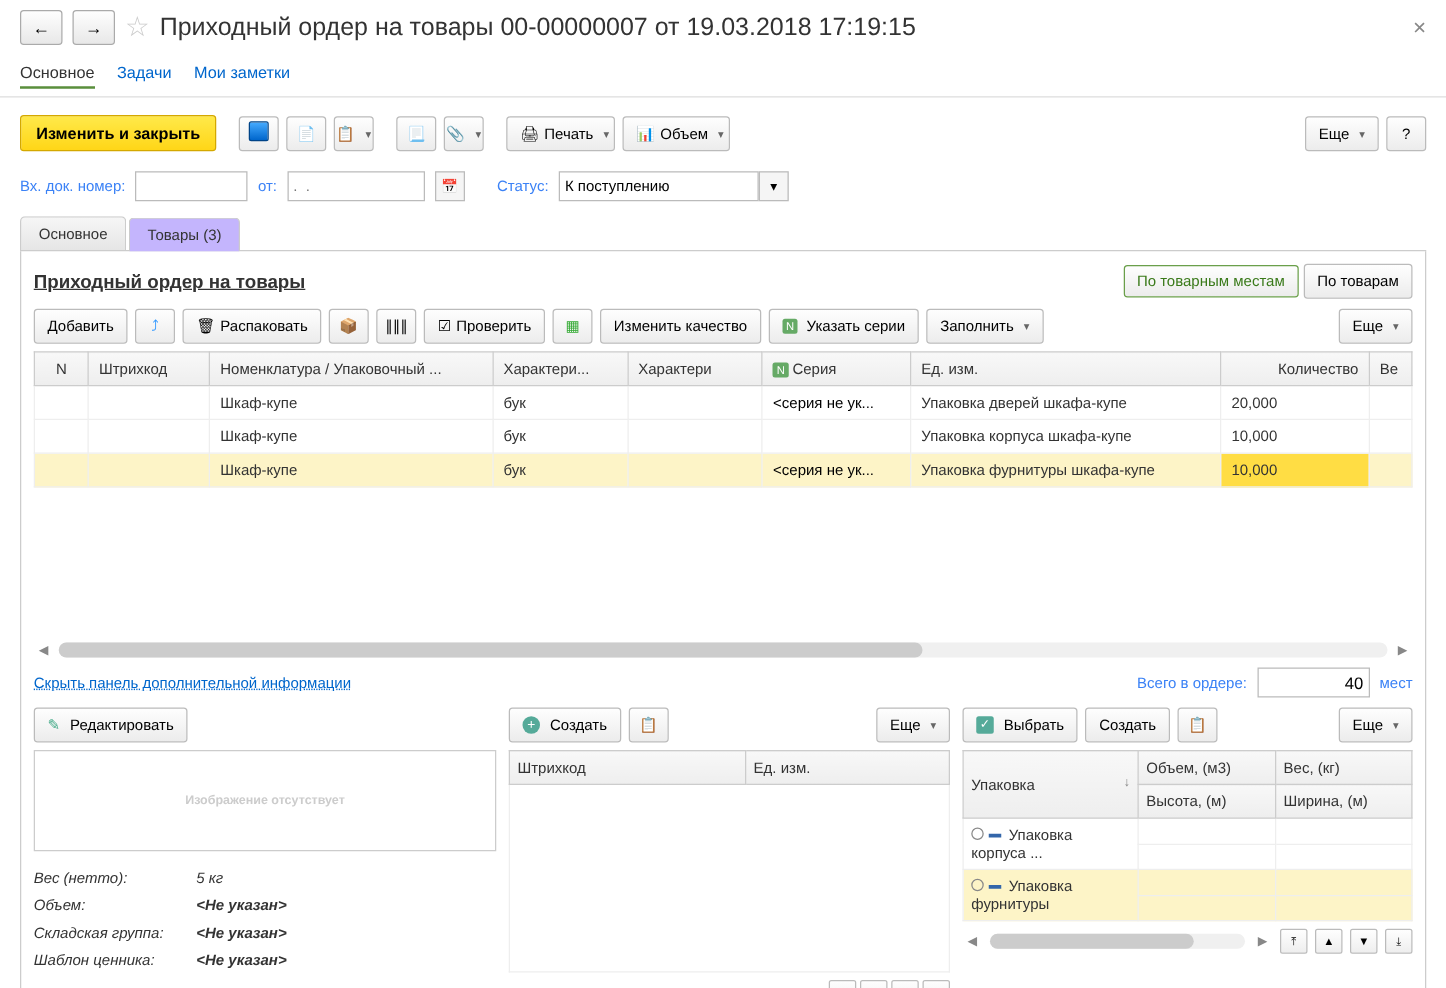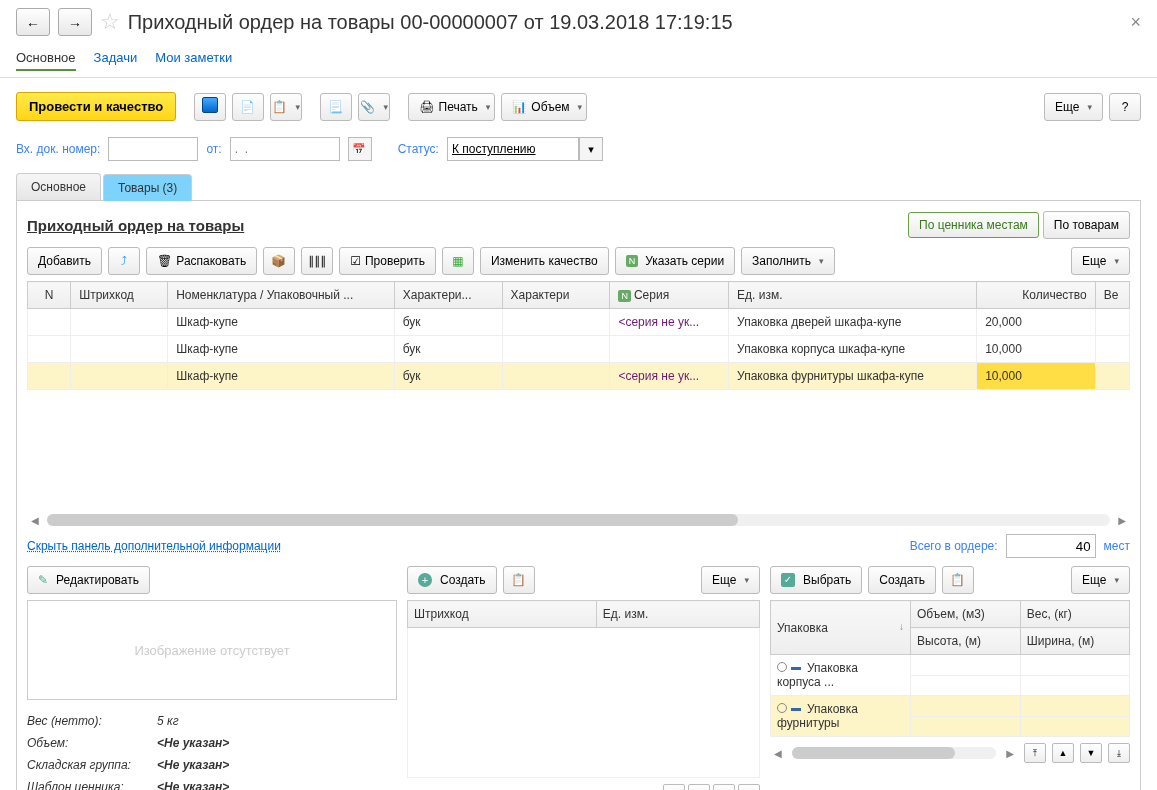--- a/index.html
+++ b/index.html
@@ -17,52 +17,52 @@
 .btn-std { background: linear-gradient(#fefefe, #ececec); border: 1px solid #bbb; padding: 5px 10px; border-radius: 3px; cursor: pointer; font-size: 12px; display: flex; align-items: center; gap: 4px; height: 28px; }
 .btn-icon { width: 32px; justify-content: center; padding: 5px; }
 .btn-drop { padding-right: 4px; }
 .drop-arrow::after { content: "▾"; font-size: 9px; margin-left: 4px; color: #666; }
 .spacer-sm { width: 6px; }
 .spacer-flex { flex: 1; }
 .form-row { display: flex; align-items: center; gap: 8px; padding: 8px 16px; }
 .lbl { font-size: 12px; color: #3b82f6; }
 .input-txt { border: 1px solid #bbb; padding: 4px; height: 24px; font-size: 12px; }
 .input-date { width: 110px; }
-.input-status { width: 132px; position: relative; text-decoration: underline; }
+.input-status { width: 160px; position: relative; }
 .cal-btn { width: 24px; height: 24px; border: 1px solid #bbb; background: #f5f5f5; cursor: pointer; font-size: 11px; }
 .sub-tabs { display: flex; margin: 4px 16px 0; border-bottom: 1px solid #ccc; }
 .sub-tab { padding: 6px 14px; background: linear-gradient(#f6f6f6, #e6e6e6); border: 1px solid #ccc; border-bottom: none; border-radius: 4px 4px 0 0; cursor: pointer; margin-right: 2px; font-size: 12px; }
-.sub-tab.active { background: #7dd3fc; position: relative; top: 1px; }
+.sub-tab.active { background: #c4b5fd; position: relative; top: 1px; }
 .panel { border: 1px solid #ccc; margin: 0 16px 16px; border-top: none; padding: 10px; }
 .panel-head { display: flex; align-items: center; margin-bottom: 8px; }
 .panel-title { font-weight: bold; font-size: 15px; text-decoration: underline; }
 .btn-green-txt { background: linear-gradient(#fefefe, #ececec); border: 1px solid #6a9f4a; color: #3a7a1a; padding: 5px 10px; border-radius: 3px; cursor: pointer; font-size: 12px; }
 .toolbar2 { display: flex; gap: 6px; margin-bottom: 6px; align-items: center; }
 .tbl { width: 100%; border-collapse: collapse; border: 1px solid #ccc; }
 .tbl th { background: linear-gradient(#f8f8f8, #eee); border: 1px solid #ccc; padding: 6px 8px; font-weight: normal; font-size: 12px; text-align: left; }
 .tbl td { border: 1px solid #eee; padding: 6px 8px; font-size: 12px; background: #fff; }
 .tbl tr.sel td { background: #fdf4c7; }
 .tbl tr.sel td.qty-cell { background: #ffdd44; }
-.series-ph { color: #701a75; }
+.series-ph { color: #000000; }
 .qty-cell { text-align: left; }
 .n-badge { display: inline-block; background: #6a6; color: #fff; font-size: 9px; padding: 1px 3px; border-radius: 2px; margin-right: 3px; }
 .scroll-area { height: 120px; overflow: hidden; }
 .hscroll { display: flex; align-items: center; gap: 4px; margin-top: 4px; }
 .hscroll-track { flex: 1; height: 12px; background: #f0f0f0; border-radius: 6px; position: relative; }
 .hscroll-thumb { position: absolute; left: 0; width: 65%; height: 12px; background: #ccc; border-radius: 6px; }
 .scroll-arrow { font-size: 10px; color: #888; cursor: pointer; padding: 0 4px; }
 .link-u { color: #0066cc; text-decoration: underline dotted; cursor: pointer; font-size: 12px; }
 .total-row { display: flex; align-items: center; gap: 8px; margin: 8px 0; }
 .total-input { border: 1px solid #bbb; padding: 4px; width: 90px; text-align: right; height: 24px; }
 .lower-panels { display: flex; gap: 10px; }
 .panel-left { width: 370px; }
 .panel-mid { flex: 1; }
 .panel-right { width: 360px; }
 .edit-btn-row { margin-bottom: 6px; }
-.img-placeholder { border: 1px solid #ccc; height: 100px; display: flex; align-items: center; justify-content: center; color: #ccc; font-size: 13px; margin-bottom: 10px; }
+.img-placeholder { border: 1px solid #ccc; height: 81px; display: flex; align-items: center; justify-content: center; color: #ccc; font-size: 10px; margin-bottom: 10px; font-weight: bold; }
 .info-row { display: flex; padding: 4px 0; font-size: 12px; font-style: italic; }
 .info-label { width: 130px; }
 .info-val-bold { font-weight: bold; }
 .sub-toolbar { display: flex; gap: 6px; margin-bottom: 6px; align-items: center; }
 .mini-tbl { width: 100%; border-collapse: collapse; border: 1px solid #ccc; }
 .mini-tbl th { background: linear-gradient(#f8f8f8, #eee); border: 1px solid #ccc; padding: 6px; font-weight: normal; font-size: 12px; text-align: left; }
 .mini-tbl td { border: 1px solid #eee; padding: 6px; font-size: 12px; background: #fff; }
 .mini-tbl tr.sel td { background: #fdf4c7; }
 .empty-body { height: 150px; }
 .nav-arrows { display: flex; gap: 3px; justify-content: flex-end; margin-top: 6px; }
@@ -86,21 +86,21 @@
   <span class="close-x">×</span>
 </div>
 
 <div class="tabs-top">
   <span class="tab-link active">Основное</span>
   <span class="tab-link">Задачи</span>
   <span class="tab-link">Мои заметки</span>
 </div>
 
 <div class="toolbar">
-  <button class="btn-yellow">Провести и качество</button>
+  <button class="btn-yellow">Изменить и закрыть</button>
   <div class="spacer-sm"></div>
   <button class="btn-std btn-icon">
       <span class="save-icon"></span>
     </button>
   <button class="btn-std btn-icon">📄</button>
   <button class="btn-std btn-icon drop-arrow">📋</button>
   <div class="spacer-sm"></div>
   <button class="btn-std btn-icon">📃</button>
   <button class="btn-std btn-icon drop-arrow">📎</button>
   <div class="spacer-sm"></div>
@@ -127,21 +127,21 @@
 
 <div class="sub-tabs">
   <div class="sub-tab">Основное</div>
   <div class="sub-tab active">Товары (3)</div>
 </div>
 
 <div class="panel">
   <div class="panel-head">
     <span class="panel-title">Приходный ордер на товары</span>
     <div class="spacer-flex"></div>
-    <button class="btn-green-txt">По ценника местам</button>
+    <button class="btn-green-txt">По товарным местам</button>
     <button class="btn-std" style="margin-left:4px">По товарам</button>
   </div>
 
   <div class="toolbar2">
     <button class="btn-std">Добавить</button>
     <button class="btn-std btn-icon" style="color:#39f">⤴</button>
     <button class="btn-std">🗑 <span>Распаковать</span></button>
     <button class="btn-std btn-icon">📦</button>
     <button class="btn-std btn-icon">∥∥∥</button>
     <button class="btn-std">☑ <span>Проверить</span></button>

